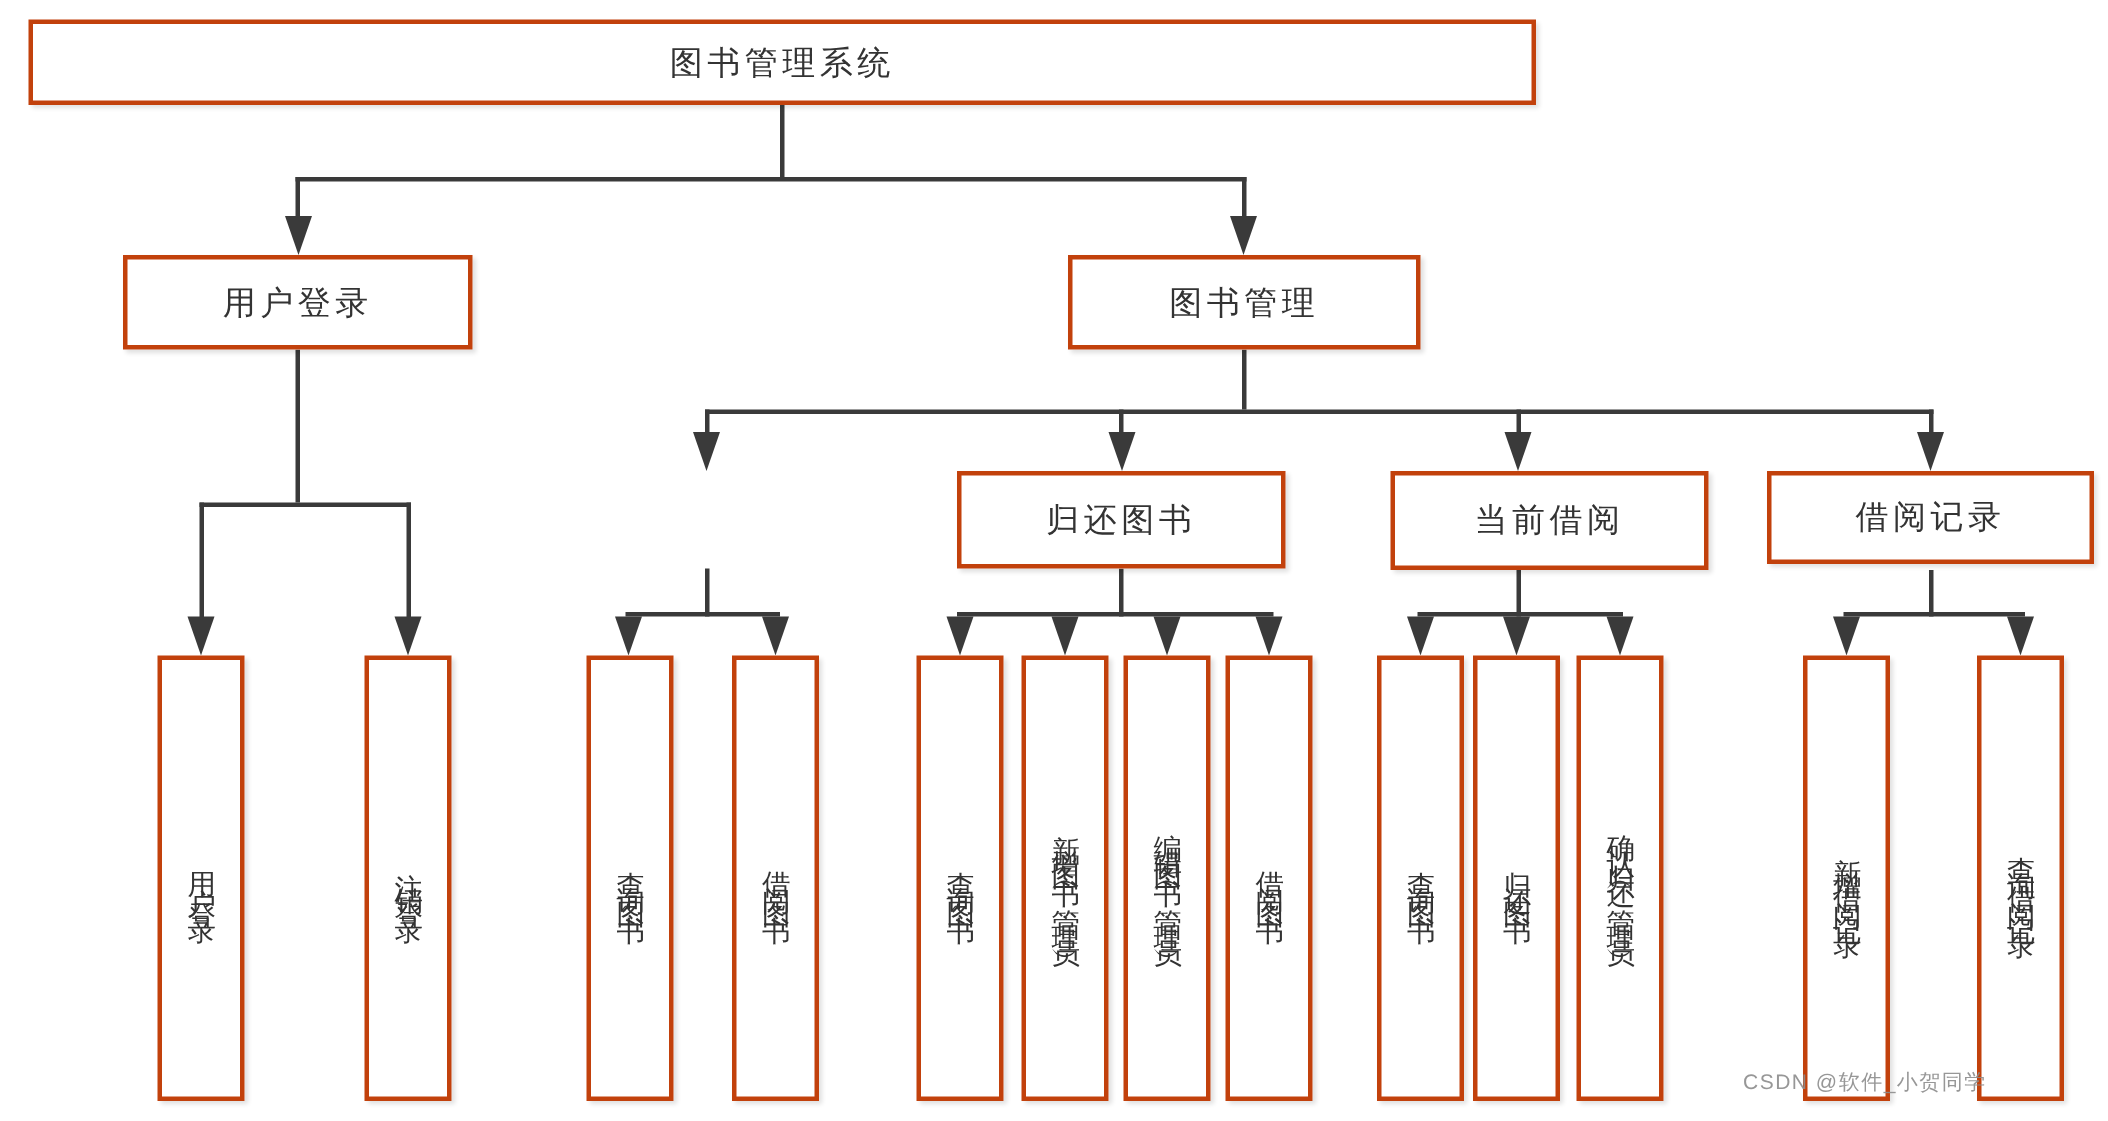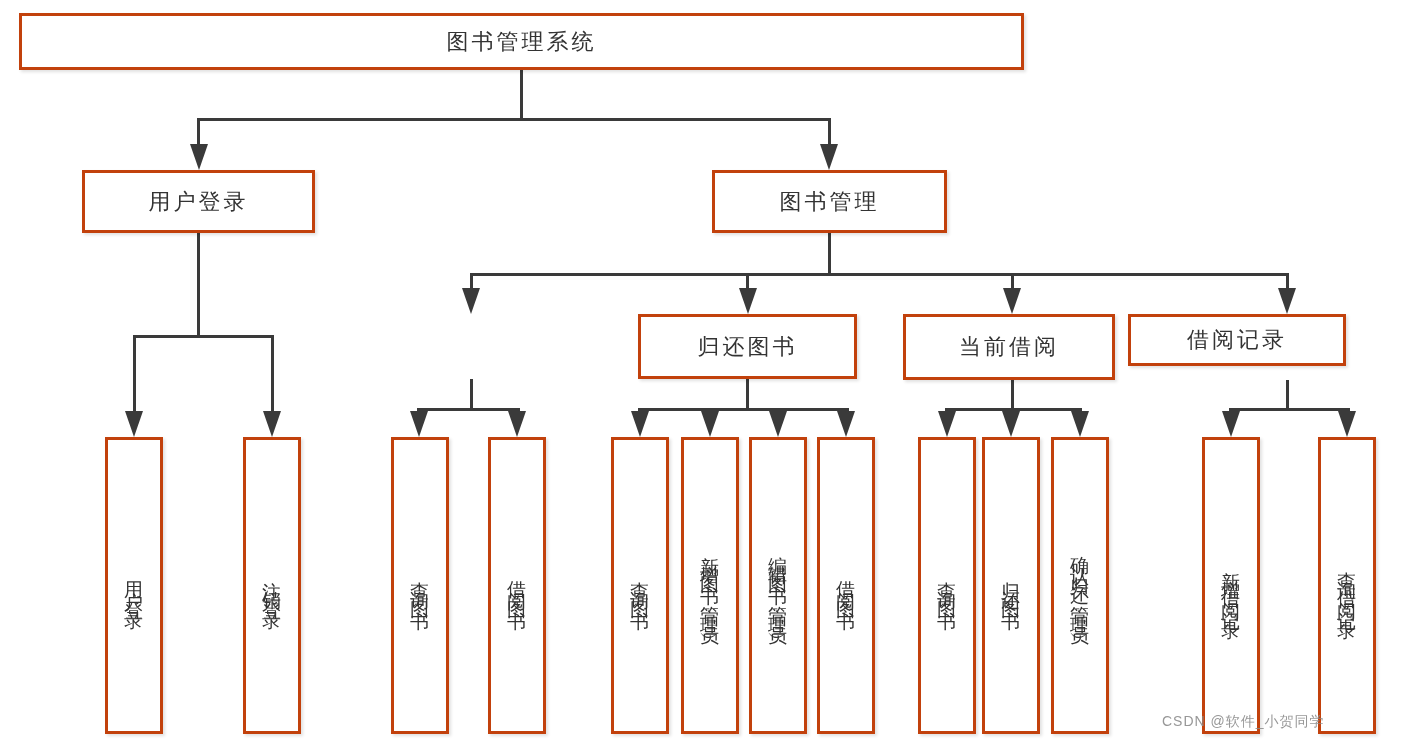--- a/index.html
+++ b/index.html
@@ -119,24 +119,24 @@
   <div class="node hbox" style="left:82px; top:170px; width:233px; height:63px;">
     <span>用户登录</span>
   </div>
   <div class="node hbox" style="left:712px; top:170px; width:235px; height:63px;">
     <span>图书管理</span>
   </div>
 
   <div class="node hbox" style="left:638px; top:314px; width:219px; height:65px;">
     <span>归还图书</span>
   </div>
-  <div class="node hbox" style="left:903px; top:314px; width:212px; height:66px;">
+  <div class="node hbox" style="left:927px; top:314px; width:212px; height:66px;">
     <span>当前借阅</span>
   </div>
-  <div class="node hbox" style="left:1128px; top:314px; width:218px; height:52px;">
+  <div class="node hbox" style="left:1178px; top:314px; width:218px; height:62px;">
     <span>借阅记录</span>
   </div>
 
   <div class="node leaf" style="left:105px;">
     <span class="vtext">用户登录</span>
   </div>
   <div class="node leaf" style="left:243px;">
     <span class="vtext">注销登录</span>
   </div>
 

